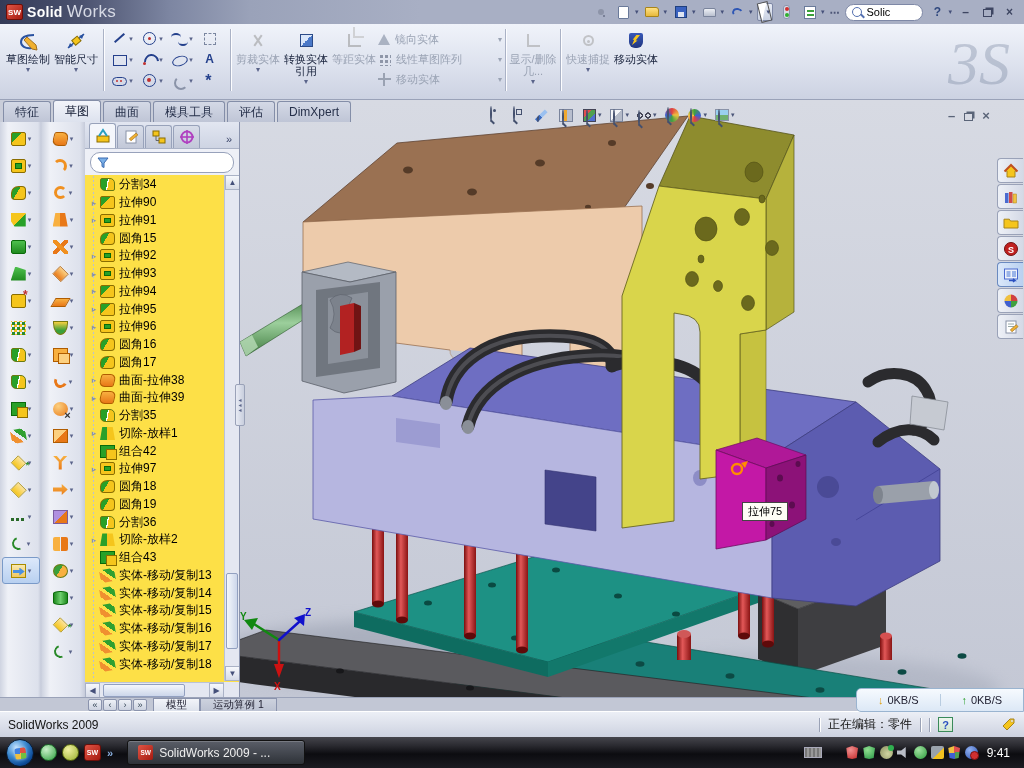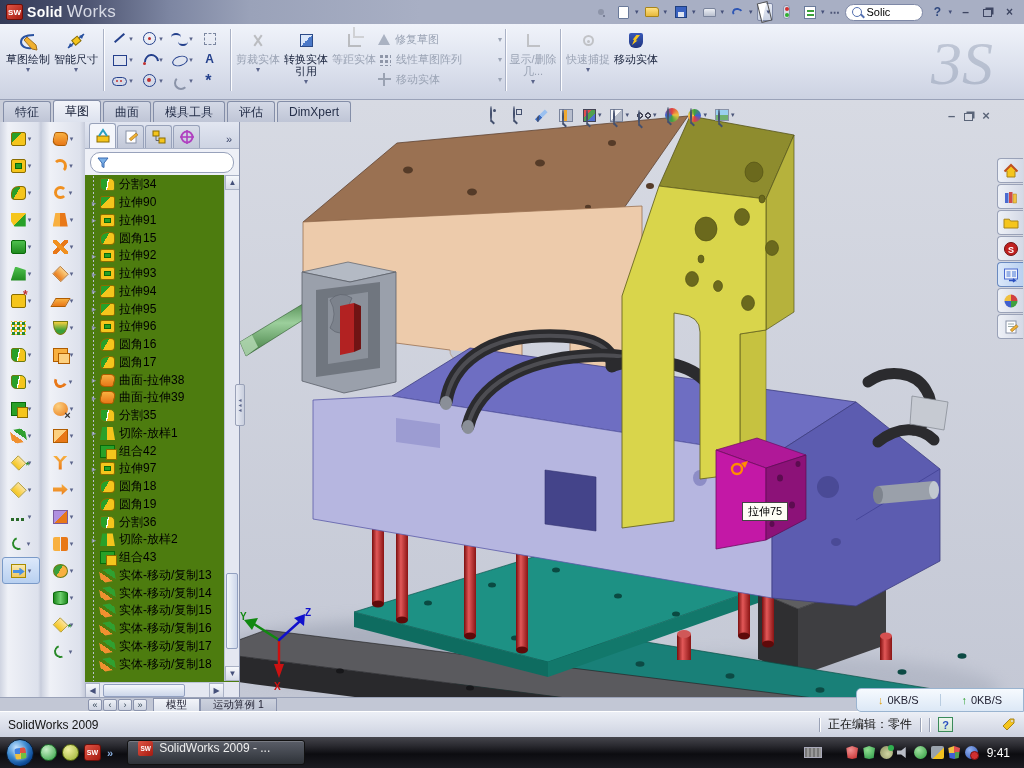--- a/index.html
+++ b/index.html
@@ -35,21 +35,21 @@
 .gl-traffic{width:7px;height:14px;background:#d8dce6;border:1px solid #8a93ad;border-radius:3px;display:flex;flex-direction:column;align-items:center;justify-content:space-evenly}
 .gl-traffic i{width:4px;height:4px;border-radius:50%}
 .gl-check{width:12px;height:13px;background:#fff;border:1px solid #6a7a9a;position:relative}
 .gl-check::after{content:"";position:absolute;left:2px;top:3px;width:7px;height:2px;background:#3aa03a;box-shadow:0 4px 0 #3aa03a}
 .gl-dots{color:#4c5576;font-weight:bold;letter-spacing:1px;font-size:10px}
 .gl-mag{position:relative;width:10px;height:10px;border:1.6px solid #5470b0;border-radius:50%}
 .gl-mag::after{content:"";position:absolute;width:5px;height:2px;background:#5470b0;transform:rotate(45deg);right:-4px;bottom:-1px}
 
 
 #cmdbar{position:absolute;left:0;top:24px;width:1024px;height:76px;background:linear-gradient(#f0f3fa,#dde2ee 55%,#ccd2e2);border-bottom:1px solid #9aa2b8;display:flex;align-items:center;padding:2px 2px 6px 4px}
-#watermark{position:absolute;right:31px;top:8px;font-family:"Liberation Serif","DejaVu Serif",serif;font-style:italic;font-size:62px;color:rgba(116,128,156,.35);pointer-events:none;line-height:1}
+#watermark{position:absolute;right:14px;top:8px;font-family:"Liberation Serif","DejaVu Serif",serif;font-style:italic;font-size:62px;color:rgba(116,128,156,.35);pointer-events:none;line-height:1}
 .bigbtn{display:flex;flex-direction:column;align-items:center;justify-content:flex-start;width:48px;min-width:44px;height:66px;padding-top:2px;border-radius:3px}
 .bigbtn .bicon{height:24px;display:flex;align-items:center;justify-content:center}
 .bigbtn .blabel{font-size:11px;line-height:12px;text-align:center;word-break:break-all;color:#16203a;max-height:26px;overflow:hidden}
 .bigbtn .bdd{font-size:8px;color:#5a648a;height:9px;line-height:9px}
 .bigbtn[data-enabled="false"] .blabel{color:#9aa3b4}
 .bigbtn[data-enabled="false"] .bicon{filter:grayscale(1);opacity:.55}
 .cmsep{width:1px;height:62px;background:#aab2c6;box-shadow:1px 0 0 #fdfdff;margin:0 3px}
 #skgrid{display:grid;grid-template-columns:repeat(4,30px);grid-template-rows:repeat(3,21px);align-items:center}
 .skcell{display:flex;align-items:center;justify-content:center;gap:1px;height:21px}
 .skdd{font-size:7px;color:#5a648a}
@@ -150,21 +150,21 @@
 .g[data-g="goball"]{background:linear-gradient(120deg,#3aa03a 0 45%,#f8b040 45%);border:1px solid #6a7a10;border-radius:50%}
 .g[data-g="gcyl"]{background:linear-gradient(90deg,#1f8a1f,#6ecf6e,#1f8a1f);border-radius:45%/18%;border:1px solid #0a6a0a}
 
 
 #fmpanel{position:absolute;left:85px;top:122px;width:155px;height:575px;background:#eef0f7;border-right:1px solid #8a93ad;display:flex;flex-direction:column}
 #fmtabs{height:27px;display:flex;align-items:flex-end;gap:1px;padding:2px 2px 0 4px;background:linear-gradient(#e2e6f1,#ced4e3);border-bottom:1px solid #aab2c6}
 .fmtab{width:27px;height:23px;display:flex;align-items:center;justify-content:center;border:1px solid #98a2ba;border-bottom:none;border-radius:3px 3px 0 0;background:linear-gradient(#d8dde9,#c2c8d8)}
 .fmtab[data-active="true"]{background:#f4f6fb;height:25px}
 #fmchev{margin-left:auto;color:#3c466a;font-size:11px;padding:0 5px 3px 0}
 #fmfilter{height:21px;margin:3px 5px 2px 5px;background:#fff;border:1px solid #98a2bb;border-radius:10px;display:flex;align-items:center;padding:0 6px;gap:5px}
-#treewrap{flex:1;position:relative;background:#4d7c0f;overflow:hidden}
+#treewrap{flex:1;position:relative;background:#fde047;overflow:hidden}
 #trows{position:absolute;left:3px;top:1px;right:16px;bottom:16px;overflow:hidden}
 #trows::before{content:"";position:absolute;left:5px;top:0;bottom:0;width:1px;background:repeating-linear-gradient(180deg,#b9c0d2 0 2px,transparent 2px 4px)}
 .trow{height:17.75px;display:flex;align-items:center;white-space:nowrap}
 .texp{width:12px;text-align:center;font-size:9px;color:#8a93a8;flex:0 0 12px}
 .texp[data-exp="true"]::before{content:"▸"}
 .gi{flex:0 0 15px;width:15px;height:13px;margin-right:4px}
 .gi[data-icon="split"]{background:linear-gradient(100deg,#28a028 0 46%,#fff 46% 54%,#f5c51c 54%);border:1px solid #6a7a10;border-radius:2px 5px 2px 5px}
 .gi[data-icon="extrude-a"]{background:linear-gradient(135deg,#28a028 0 38%,#f5c51c 38%);border:1px solid #8a6d00;border-radius:2px}
 .gi[data-icon="extrude-b"]{background:#f5c51c;border:1px solid #8a6d00;position:relative;border-radius:2px}
 .gi[data-icon="extrude-b"]::after{content:"";position:absolute;inset:3px;background:#28a028;border:1px solid #0a6a0a}
@@ -228,21 +228,21 @@
 .ssep{width:1px;height:14px;background:#9aa2b6;box-shadow:1px 0 0 #fff}
 #sb-help{width:15px;height:15px;background:linear-gradient(#eef6ee,#cfe6cf);border:1px solid #3a8a5a;color:#2a50c0;font-weight:bold;font-size:11px;display:flex;align-items:center;justify-content:center}
 #taskbar{position:absolute;left:0;top:737px;width:1024px;height:31px;background:linear-gradient(#45454c 0,#2a2a30 28%,#0c0c10 55%,#1c1c22 100%);display:flex;align-items:center;padding:0 6px;gap:6px}
 #orb{width:28px;height:28px;border-radius:50%;background:radial-gradient(circle at 35% 28%,#bfe0ff,#3d8ad0 40%,#0d4a96 72%,#062850);border:1px solid #0a1a30;position:relative;flex:0 0 28px}
 #orb::after{content:"";position:absolute;left:8px;top:8px;width:11px;height:11px;background:conic-gradient(#e05040 0 25%,#70c040 0 50%,#f0c040 0 75%,#4080e0 0);border-radius:2px;transform:rotate(-8deg);box-shadow:0 0 3px rgba(255,255,255,.6)}
 .ql{width:17px;height:17px;border-radius:50%}
 .ql[data-icon="messenger-icon"]{background:radial-gradient(circle at 35% 30%,#c8f0c8,#30a040);border:1px solid #1a6a28}
 .ql[data-icon="security-orb-icon"]{background:radial-gradient(circle at 35% 30%,#f0f0a0,#9ab030);border:1px solid #5a6a10}
 .ql[data-icon="solidworks-icon"]{border-radius:3px;background:linear-gradient(135deg,#e05545,#a51a10);border:1px solid #6d0e08;color:#fff;font-size:7px;font-weight:bold;display:flex;align-items:center;justify-content:center}
 #qlchev{color:#8ab0e0;font-size:11px;font-weight:bold}
-.tbtn{height:25px;display:flex;gap:6px;padding:0 10px;border-radius:3px;border:1px solid #000;background:linear-gradient(#3a3a42,#1a1a20);color:#eee;font-size:12px;width:178px;white-space:nowrap;overflow:hidden;box-shadow:inset 0 1px 0 rgba(255,255,255,.18)}
+.tbtn{height:25px;display:flex;align-items:center;gap:6px;padding:0 10px;border-radius:3px;border:1px solid #000;background:linear-gradient(#3a3a42,#1a1a20);color:#eee;font-size:12px;width:178px;white-space:nowrap;overflow:hidden;box-shadow:inset 0 1px 0 rgba(255,255,255,.18)}
 .tbtn[data-active="true"]{background:linear-gradient(#5a5e68,#2e3238);border-color:#111}
 .tbic{width:15px;height:15px;flex:0 0 15px;border-radius:2px}
 .tbic[data-icon="solidworks"]{background:linear-gradient(135deg,#e05545,#a51a10);color:#fff;font-size:6.5px;font-weight:bold;display:flex;align-items:center;justify-content:center}
 .tbic[data-icon="paint"]{background:linear-gradient(#d8d8dc 55%,#8a6a4a 55%);border-radius:2px 2px 4px 4px;position:relative}
 .tbic[data-icon="paint"]::after{content:"";position:absolute;left:3px;top:-3px;width:2px;height:6px;background:#c03030;box-shadow:4px 0 0 #3060c0}
 #tray{margin-left:auto;display:flex;align-items:center;gap:5px}
 .kb{width:18px;height:11px;border:1px solid #aab;background:repeating-linear-gradient(90deg,#777 0 2px,#999 2px 4px)}
 .ti{width:13px;height:13px}
 .ti[data-icon="antivirus-shield-icon"]{clip-path:polygon(50% 0,95% 15%,85% 92%,50% 100%,15% 92%,5% 15%);background:radial-gradient(circle at 35% 30%,#f09090,#c02020)}
 .ti[data-icon="green-shield-icon"]{clip-path:polygon(50% 0,95% 15%,85% 92%,50% 100%,15% 92%,5% 15%);background:radial-gradient(circle at 35% 30%,#90e090,#209040)}
@@ -424,21 +424,21 @@
     <span class="bicon">
         <i class="ic-offset"></i>
       </span>
     <span class="blabel">等距实体</span>
     <span class="bdd"></span>
   </div>
   <div id="stacklist">
 
       <div class="stackrow">
         <i class="ic-mirror" class2="mirror"></i>
-        <span>修复草图</span>
+        <span>镜向实体</span>
         <span class="sdd" data-show="false">▾</span>
       </div>
 
       <div class="stackrow">
         <i class="ic-dots" class2="pattern-dots"></i>
         <span>线性草图阵列</span>
         <span class="sdd" data-show="true">▾</span>
       </div>
 
       <div class="stackrow">

